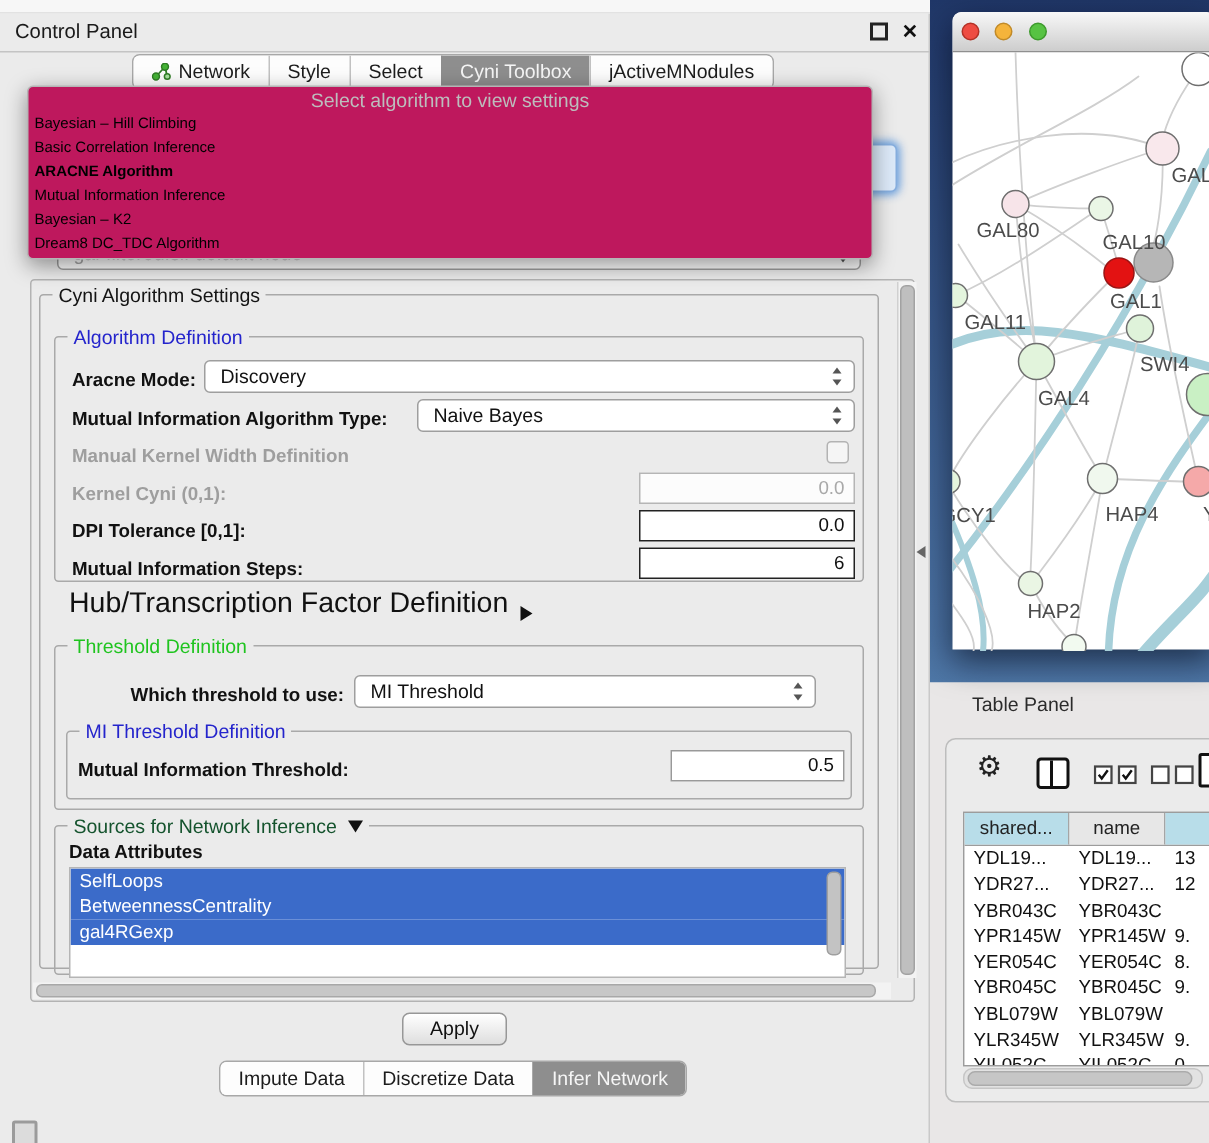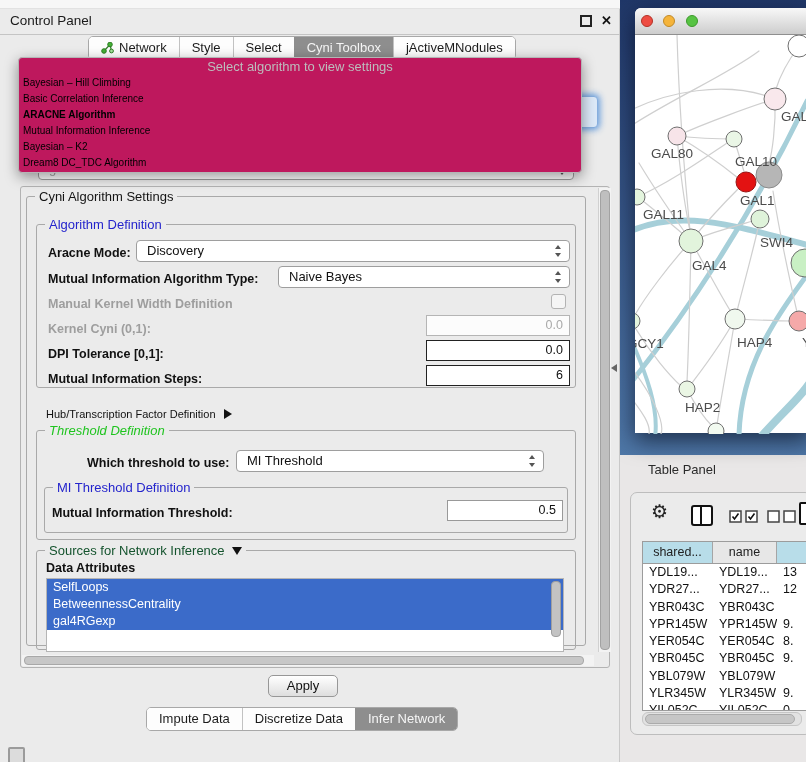--- a/index.html
+++ b/index.html
@@ -34,21 +34,21 @@
 
   .grp{position:absolute;border:1px solid #a9a9a9;border-radius:3px;box-sizing:border-box;}
   .legend{position:absolute;font-size:13px;background:#ebebeb;padding:0 4px;white-space:nowrap;line-height:15px;}
   .lbl{position:absolute;font-size:12.5px;font-weight:bold;color:#111;white-space:nowrap;}
   .lbl.dis{color:#9e9e9e;}
   .field{position:absolute;height:21px;line-height:19px;text-align:right;padding-right:6px;font-size:12.5px;box-sizing:border-box;background:#fff;color:#111;}
   .field.strong{border:1.5px solid #222;}
   .field.dis{border:1px solid #b5b5b5;color:#a9a9a9;background:#fcfcfc;}
   .field.norm{border:1px solid #999;}
   .chk{position:absolute;width:13px;height:13px;border:1px solid #b3b3b3;border-radius:3px;background:#f5f5f5;}
-  .hub{position:absolute;font-size:11px;color:#111;display:flex;align-items:center;gap:8px;margin-top:16px;}
+  .hub{position:absolute;font-size:19px;color:#111;display:flex;align-items:flex-end;gap:8px;}
   .tri-r{width:0;height:0;border-top:5.5px solid transparent;border-bottom:5.5px solid transparent;border-left:8px solid #111;}
   .tri-d{width:0;height:0;border-left:5.5px solid transparent;border-right:5.5px solid transparent;border-top:8px solid #111;display:inline-block;}
 
   .listbox{position:absolute;background:#fff;border:1px solid #b5b5b5;overflow:hidden;}
   .src-item{height:17px;line-height:17px;font-size:12.5px;color:#fff;background:#3b6bc9;padding-left:6px;white-space:nowrap;}
   .list-thumb{position:absolute;right:2px;top:2px;width:8px;height:54px;background:#c3c3c3;border:1px solid #9f9f9f;border-radius:4px;}
 
   .vscroll{position:absolute;left:598px;top:188px;width:12px;height:464px;background:#f3f3f3;border-left:1px solid #d0d0d0;}
   .vthumb{position:absolute;left:1px;top:2px;width:8px;height:458px;background:#bfbfbf;border:1px solid #a2a2a2;border-radius:4px;}
   .hscroll{position:absolute;left:22px;top:655px;width:572px;height:11px;background:#f3f3f3;}
@@ -168,21 +168,21 @@
     <div class="lbl" style="left:48px;top:347px;">DPI Tolerance [0,1]:</div>
     <div class="field strong" style="left:426px;top:340px;width:144px;">0.0</div>
     <div class="lbl" style="left:48px;top:372px;">Mutual Information Steps:</div>
     <div class="field strong" style="left:426px;top:365px;width:144px;">6</div>
 
     <div class="hub" style="left:46px;top:392px;">
       <span>Hub/Transcription Factor Definition</span>
       <span class="tri-r"></span>
     </div>
 
-    <div class="grp" style="left:36px;top:430px;width:540px;height:110px;font-style:italic;">
+    <div class="grp" style="left:36px;top:430px;width:540px;height:110px;">
       <span class="legend" style="left:8px;top:-8px;color:#1fc41f;">Threshold Definition</span>
     </div>
     <div class="lbl" style="left:87px;top:456px;">Which threshold to use:</div>
     <div class="combo" style="left:236px;top:450px;width:308px;">
       <span class="cval">MI Threshold</span>
       <span class="spin"></span>
     </div>
     <div class="grp" style="left:44px;top:487px;width:524px;height:46px;">
       <span class="legend" style="left:8px;top:-8px;color:#2424cc;">MI Threshold Definition</span>
     </div>

